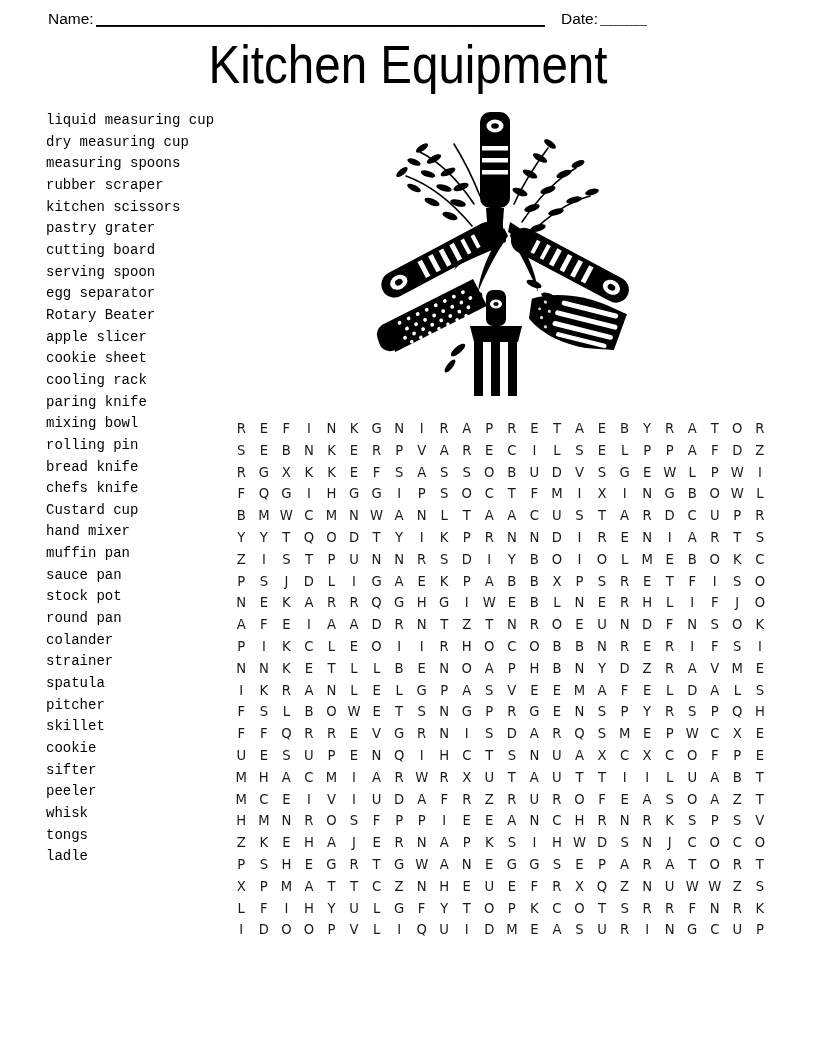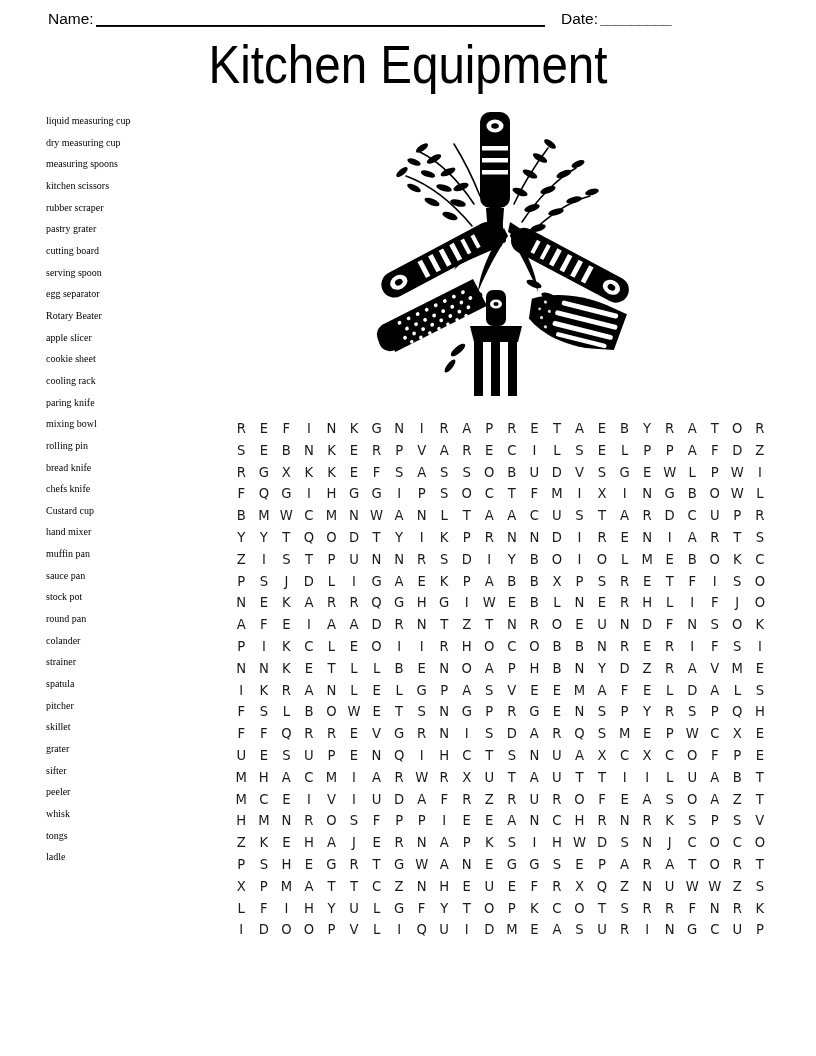--- a/index.html
+++ b/index.html
@@ -42,28 +42,27 @@
     display: inline-block;
     margin-left: 2px;
     text-decoration: underline;
   }
   .date-label {
     font-size: 15.5px;
     margin-left: 16px;
     white-space: pre;
   }
   .date-rule {
-    font-size: 15px;
+    font-size: 10px;
     letter-spacing: -0.3px;
     white-space: pre;
     overflow: hidden;
     max-width: 86px;
     display: inline-block;
     margin-left: 2px;
-    font-style: italic;
   }
 
   
   .puzzle-title {
     position: absolute;
     top: 36px;
     left: 0;
     width: 816px;
     text-align: center;
     font-family: "Liberation Sans Narrow", "Liberation Sans", sans-serif;
@@ -80,24 +79,24 @@
   .word-list {
     position: absolute;
     top: 110px;
     left: 46px;
     width: 175px;
     list-style: none;
     margin: 0;
     padding: 0;
   }
   .word-list li {
-    font-size: 10px;
+    font-size: 14px;
     line-height: 21.65px;
     white-space: nowrap;
-    font-family: Liberation Serif, serif;
+    font-family: Liberation Mono, monospace;
   }
 
   
   .illustration {
     position: absolute;
     top: 104px;
     left: 362px;
     width: 288px;
     height: 296px;
   }
@@ -130,22 +129,22 @@
   <span class="date-label">Date:</span>
   <span class="date-rule">_________</span>
 </div>
 
 <div class="puzzle-title">Kitchen Equipment</div>
 
 <ul class="word-list">
     <li>liquid measuring cup</li>
     <li>dry measuring cup</li>
     <li>measuring spoons</li>
+    <li>rubber scraper</li>
     <li>kitchen scissors</li>
-    <li>rubber scraper</li>
     <li>pastry grater</li>
     <li>cutting board</li>
     <li>serving spoon</li>
     <li>egg separator</li>
     <li>Rotary Beater</li>
     <li>apple slicer</li>
     <li>cookie sheet</li>
     <li>cooling rack</li>
     <li>paring knife</li>
     <li>mixing bowl</li>
@@ -156,21 +155,21 @@
     <li>hand mixer</li>
     <li>muffin pan</li>
     <li>sauce pan</li>
     <li>stock pot</li>
     <li>round pan</li>
     <li>colander</li>
     <li>strainer</li>
     <li>spatula</li>
     <li>pitcher</li>
     <li>skillet</li>
-    <li>grater</li>
+    <li>cookie</li>
     <li>sifter</li>
     <li>peeler</li>
     <li>whisk</li>
     <li>tongs</li>
     <li>ladle</li>
   </ul>
 
 <div class="illustration">
   <svg viewBox="0 0 288 296" xmlns="http://www.w3.org/2000/svg" aria-hidden="true">
     <g fill="#000000">

